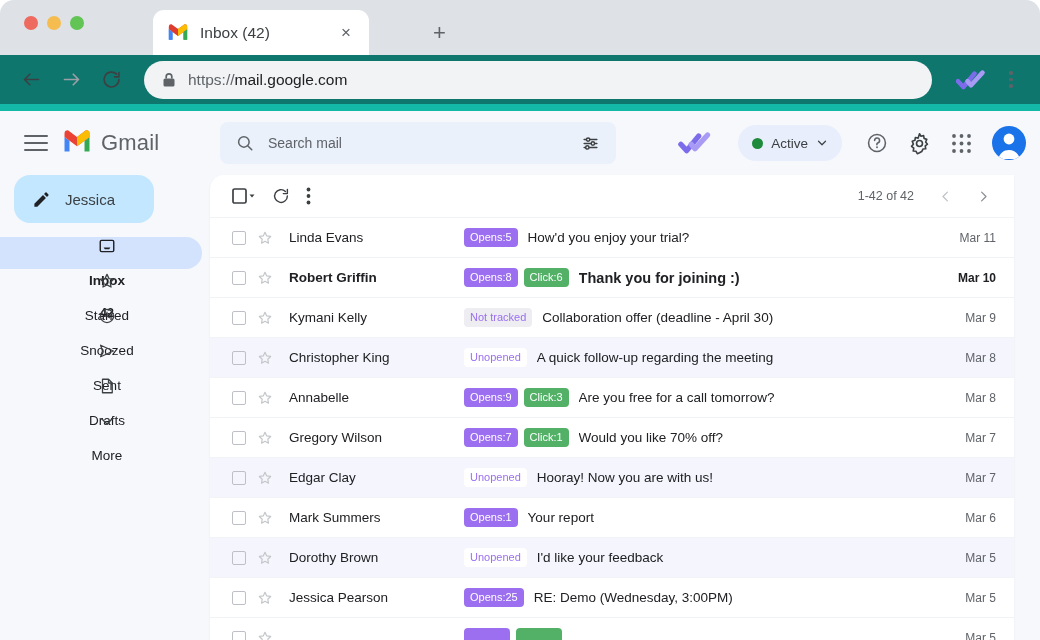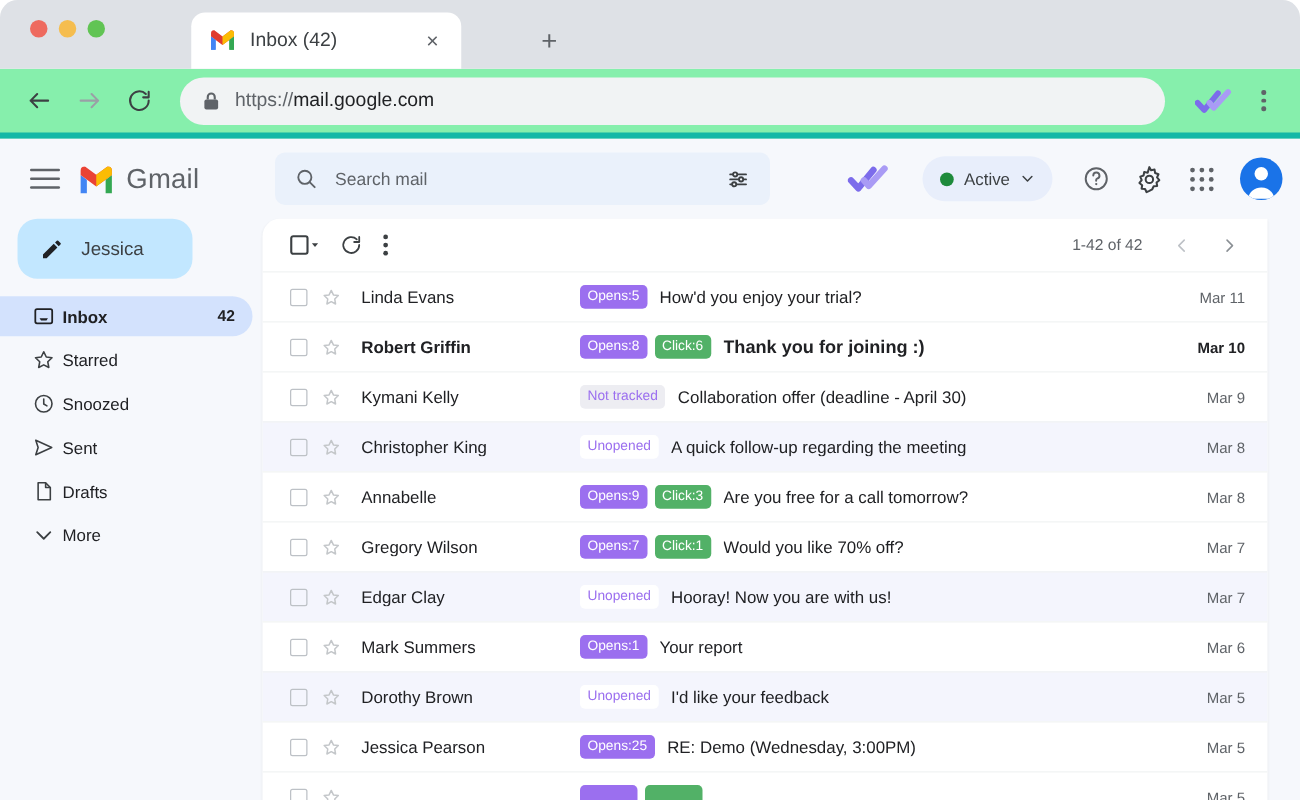--- a/index.html
+++ b/index.html
@@ -54,25 +54,25 @@
   }
   .newtab {
     margin-left: 20px; margin-bottom: 11px;
     font-size: 22px; color: #5F6368; font-weight: 300;
     cursor: pointer; line-height: 1;
   }
 
   
   .urlbar-row {
     height: 56px;
-    background: #86efac;
+    background: #0f766e;
     display: flex; align-items: center;
     padding: 0 18px;
     gap: 14px;
-    border-bottom: 5px solid #14b8a6;
+    border-bottom: 7px solid #14b8a6;
   }
   .navbtn {
     width: 26px; height: 26px;
     display: flex; align-items: center; justify-content: center;
     cursor: pointer;
   }
   .omnibox {
     flex: 1; height: 38px;
     background: #F1F3F4;
     border-radius: 19px;
@@ -89,21 +89,21 @@
   
   .gmail { position: absolute; top: 111px; left: 0; right: 0; bottom: 0; background: #F6F8FC; }
 
   .gm-header {
     height: 64px;
     display: flex; align-items: center;
     padding: 0 14px 0 24px;
   }
   .hamburger { width: 24px; display: flex; flex-direction: column; gap: 5px; cursor: pointer; margin-right: 14px; }
   .hamburger i { display: block; height: 2px; background: #5F6368; border-radius: 1px; }
-  .gm-logo { display: flex; align-items: flex-end; gap: 9px; width: 146px; }
+  .gm-logo { display: flex; align-items: flex-start; gap: 9px; width: 146px; }
   .gm-logo-text { font-size: 22px; color: #5F6368; letter-spacing: .2px; }
 
   .searchbox {
     width: 396px; height: 42px;
     background: #EAF1FB;
     border-radius: 8px;
     display: flex; align-items: center;
     padding: 0 16px; gap: 14px;
     margin-left: 12px;
   }
@@ -139,23 +139,24 @@
     background: #C2E7FF; border-radius: 16px;
     display: flex; align-items: center; gap: 14px;
     padding: 0 18px; cursor: pointer;
     margin-bottom: 14px;
   }
   .compose-label { font-size: 15px; color: #3C4043; }
 
   .navitem {
     height: 32px; border-radius: 0 16px 16px 0;
     display: flex; align-items: center;
-    padding: 0 14px 0 12px; gap: 6px;
+    padding: 0 14px 0 12px; gap: 18px;
     margin: 0 8px 3px -14px; padding-left: 26px;
     cursor: pointer;
+    flex-direction: column;
   }
   .navitem.active { background: #D3E2FD; }
   .navitem .nlabel { font-size: 13.5px; color: #202124; flex: 1; }
   .navitem.active .nlabel { font-weight: 700; }
   .navitem .ncount { font-size: 12.5px; color: #202124; font-weight: 700; }
 
   
   .listwrap { flex: 1; padding-right: 26px; }
   .list {
     background: #ffffff;

